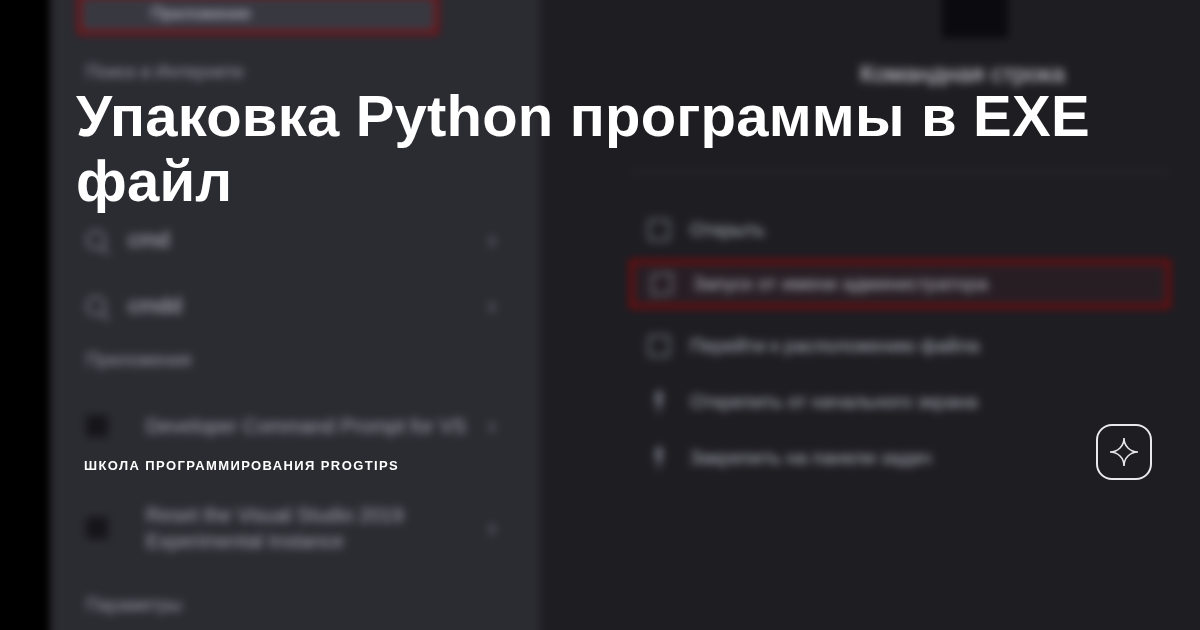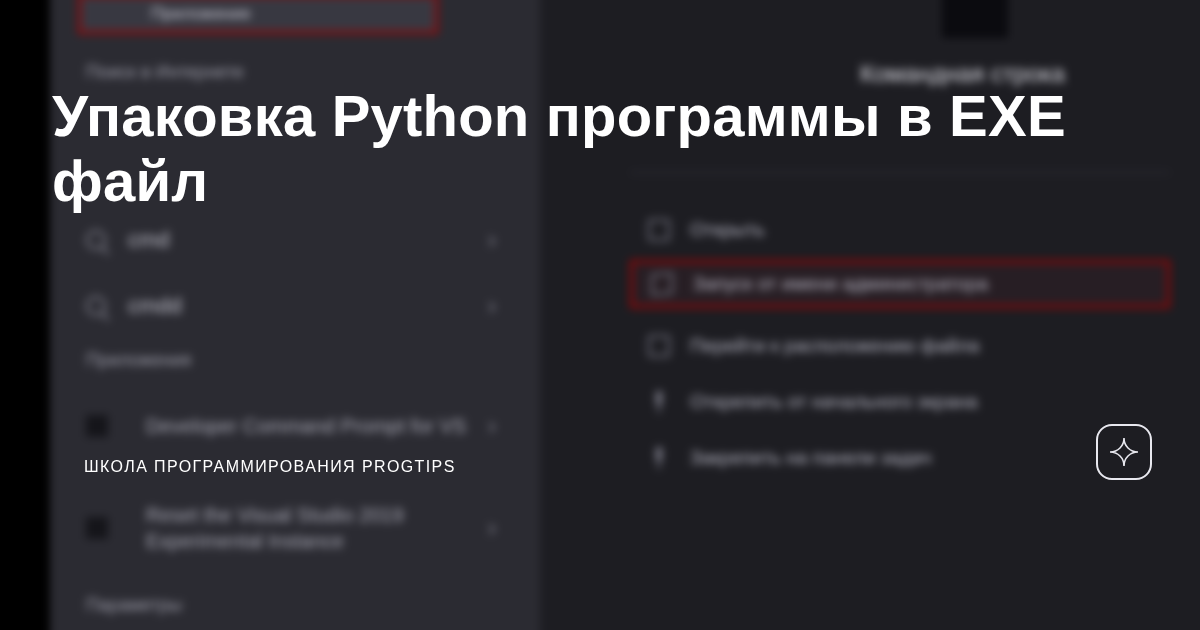--- a/index.html
+++ b/index.html
@@ -86,27 +86,27 @@
   .ctx-pin    { top:434px; }
   .ico { width:22px; height:22px; border:2px solid #7d7d8a; border-radius:3px; flex:0 0 22px; }
   .ico.shield { border-radius:2px; transform:skewY(-4deg); }
   .ico.pin    { border:none; position:relative; }
   .ico.pin::before { content:""; position:absolute; left:8px; top:0; width:6px; height:14px; background:#7d7d8a; border-radius:2px; }
   .ico.pin::after  { content:""; position:absolute; left:10px; top:14px; width:2px; height:8px; background:#7d7d8a; }
 
   
   .overlay { position:absolute; inset:0; }
   .title {
-    position:absolute; left:52px; top:84px; right:60px;
+    position:absolute; left:76px; top:84px; right:60px;
     color:#fff; font-size:58px; font-weight:700; line-height:1.12;
     letter-spacing:.2px;
   }
   .brand {
     position:absolute; left:84px; top:458px;
-    color:#fff; font-size:16px; font-weight:400; letter-spacing:1.4px;
+    color:#fff; font-size:13px; font-weight:700; letter-spacing:1.4px;
   }
   .badge {
     position:absolute; right:48px; bottom:150px; width:56px; height:56px;
     border:2px solid #e8e8ef; border-radius:16px;
     display:flex; align-items:center; justify-content:center;
   }
   .badge svg { width:32px; height:32px; }
 </style>
 </head>
 <body>

